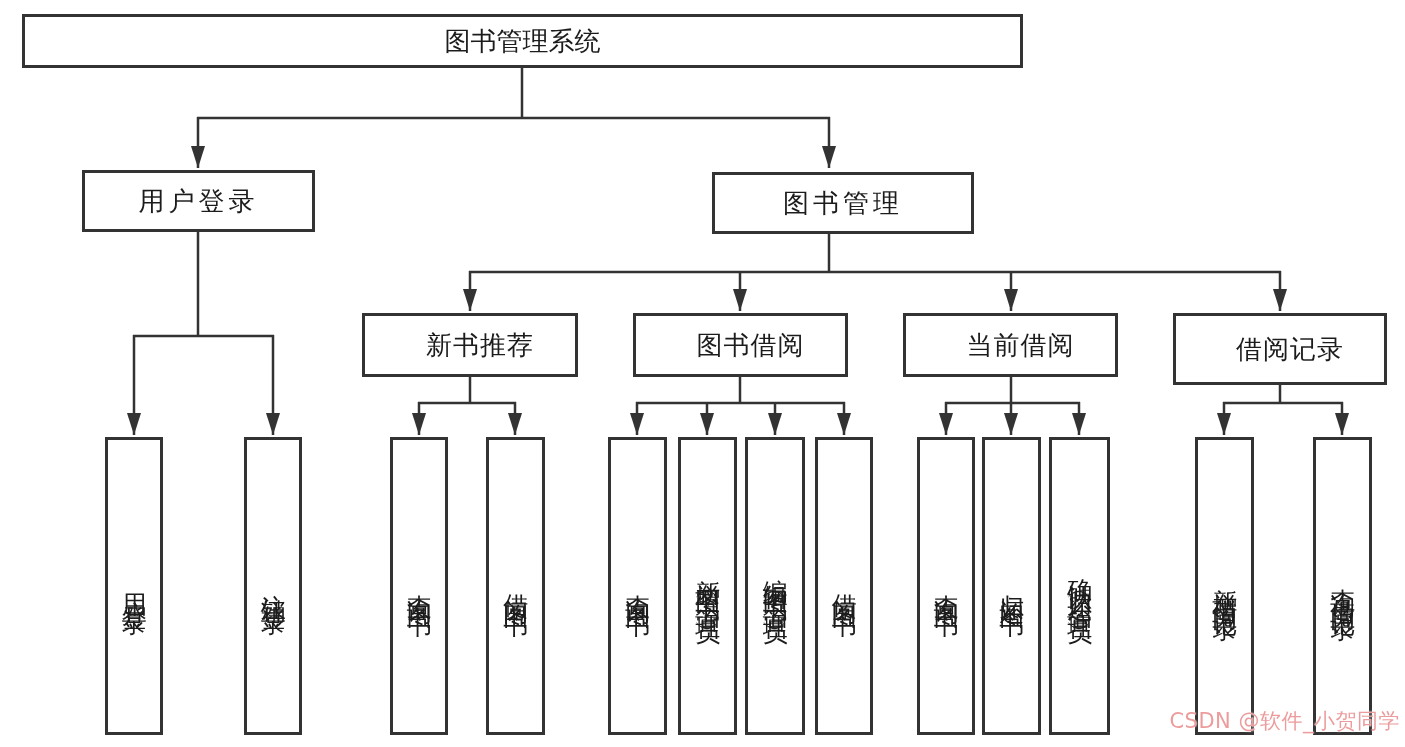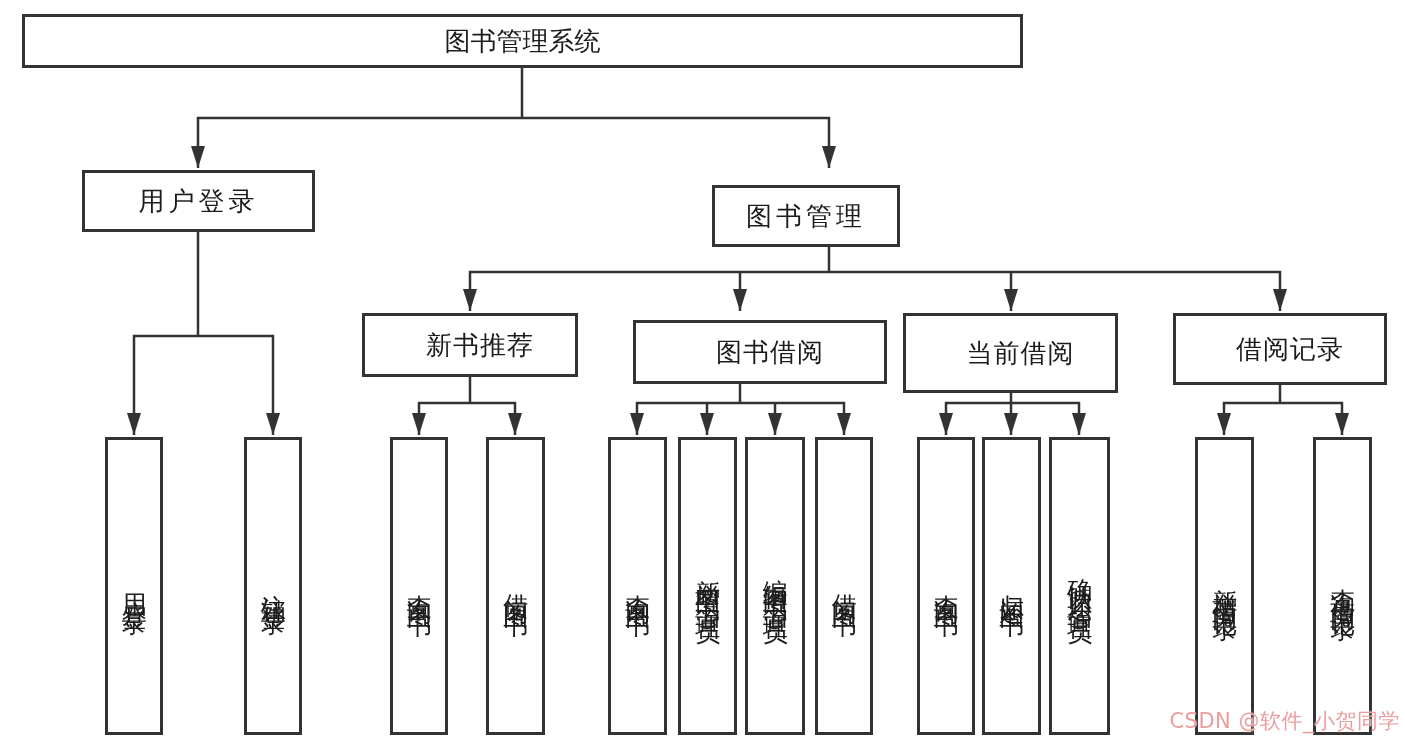--- a/index.html
+++ b/index.html
@@ -94,25 +94,25 @@
 
     <line class="ln" x1="1280" y1="376" x2="1280" y2="404"></line>
     <line class="ln" x1="1223" y1="403" x2="1343" y2="403"></line>
     <line class="ln" x1="1224" y1="402" x2="1224" y2="435" marker-end="url(#arw)"></line>
     <line class="ln" x1="1342" y1="402" x2="1342" y2="435" marker-end="url(#arw)"></line>
   </svg>
 
   <div class="node" style="left:22px;top:14px;width:1001px;height:54px">图书管理系统</div>
 
   <div class="node n2" style="left:82px;top:170px;width:233px;height:62px">用户登录</div>
-  <div class="node n2" style="left:712px;top:185px;width:188px;height:62px">图书管理</div>
+  <div class="node n2" style="left:712px;top:172px;width:262px;height:62px">图书管理</div>
 
   <div class="node n3" style="left:362px;top:313px;width:216px;height:64px">新书推荐</div>
-  <div class="node n3" style="left:633px;top:320px;width:254px;height:64px">图书借阅</div>
-  <div class="node n3" style="left:903px;top:313px;width:215px;height:80px">当前借阅</div>
+  <div class="node n3" style="left:633px;top:313px;width:215px;height:64px">图书借阅</div>
+  <div class="node n3" style="left:903px;top:313px;width:215px;height:64px">当前借阅</div>
   <div class="node n3" style="left:1173px;top:313px;width:214px;height:72px">借阅记录</div>
 
   <div class="node n1" style="left:105px;top:437px;width:58px;height:298px">
     <span class="vtext">用户登录</span>
   </div>
   <div class="node n1" style="left:244px;top:437px;width:58px;height:298px">
     <span class="vtext">注销登录</span>
   </div>
 
   <div class="node n1" style="left:390px;top:437px;width:58px;height:298px">

